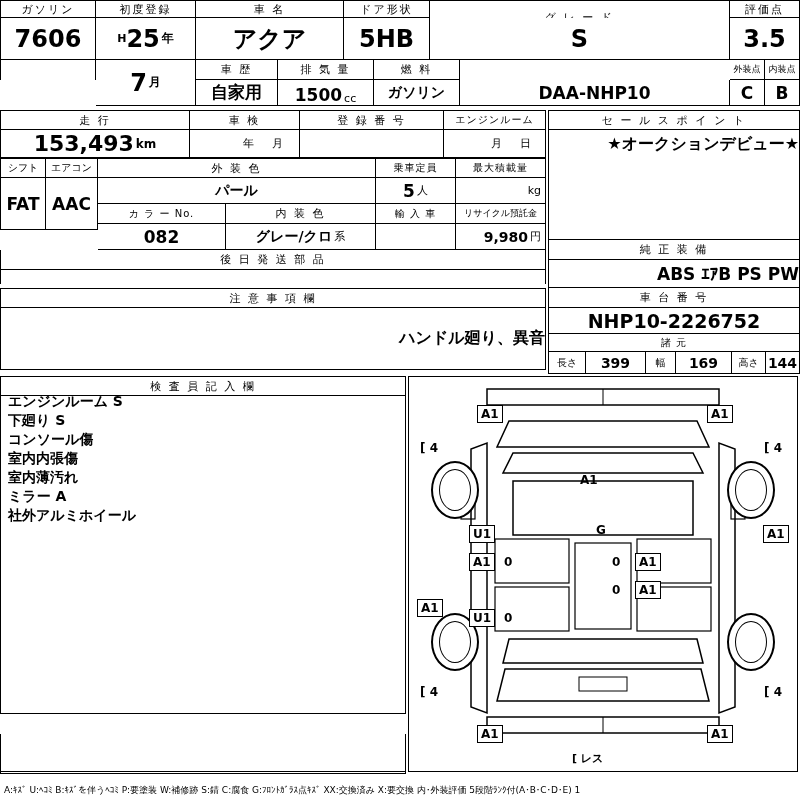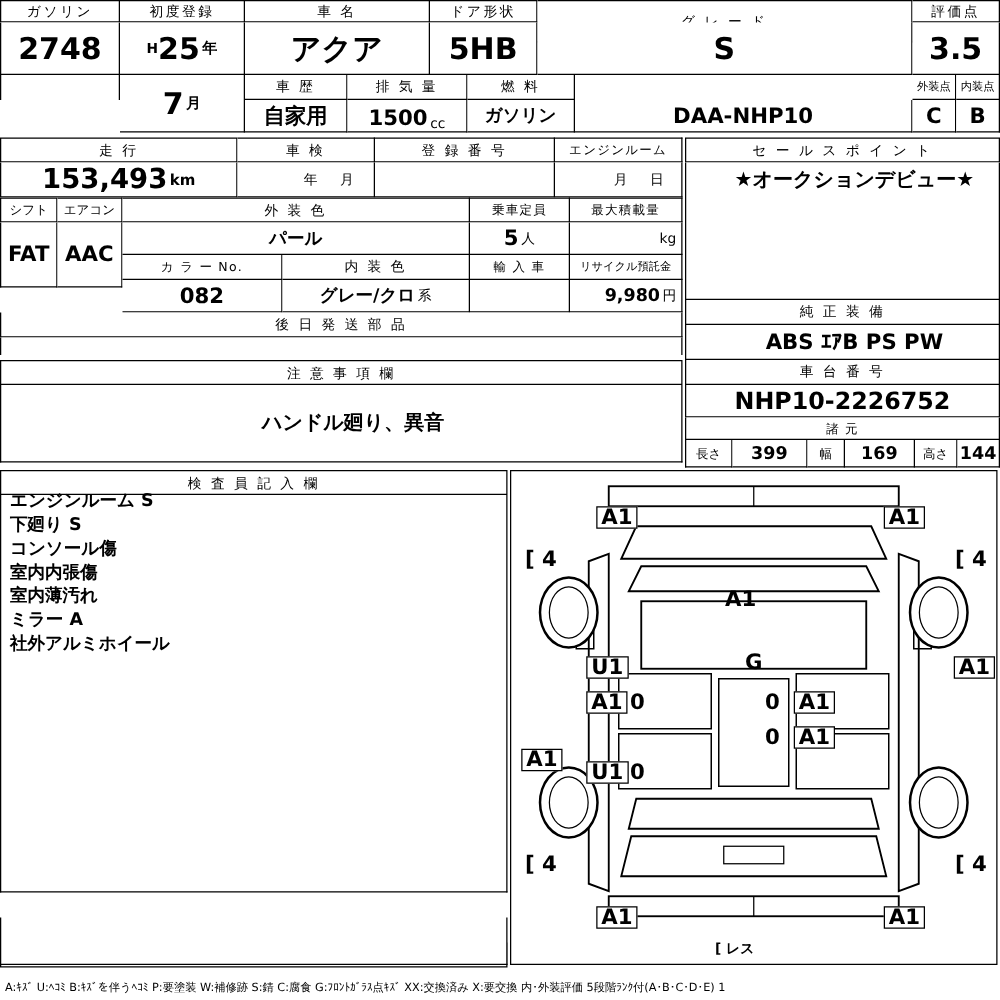--- a/index.html
+++ b/index.html
@@ -54,21 +54,21 @@
     white-space: nowrap;
   }
   .val-sm {
     font-size: 14px;
     font-weight: bold;
     white-space: nowrap;
   }
   .noleft { border-left: none; }
   .notop { border-top: none; }
   .right { justify-content: flex-end; padding-right: 4px; }
-  .left { justify-content: center; padding-left: 19px; }
+  .left { justify-content: flex-end; padding-left: 19px; }
   .unit { font-size: 11px; font-weight: normal; margin-left: 2px; }
   .unit-b { font-size: 12px; font-weight: bold; margin-left: 2px; }
   .sup { font-size: 11px; font-weight: bold; vertical-align: top; }
   .notes-list {
     position: absolute;
     font-size: 14px;
     font-weight: bold;
     line-height: 19px;
     left: 8px;
     top: 392px;
@@ -85,21 +85,21 @@
     left: 408px; top: 376px;
     width: 390px; height: 396px;
     border: 1px solid #000;
     background: #fff;
     overflow: hidden;
   }
   .dmark {
     position: absolute;
     border: 1px solid #000;
     background: #fff;
-    font-size: 17px;
+    font-size: 12px;
     font-weight: bold;
     display: flex;
     align-items: center;
     justify-content: center;
     padding: 0 3px;
     height: 18px;
   }
   .dmark.plain {
     border: none;
     background: transparent;
@@ -135,21 +135,21 @@
     <span class="lbl">ドア形状</span>
   </div>
   <div class="cell noleft" style="left:430px;top:0;width:300px;height:34px;">
     <span class="lbl">グ レ ー ド</span>
   </div>
   <div class="cell noleft" style="left:730px;top:0;width:70px;height:18px;">
     <span class="lbl">評価点</span>
   </div>
 
   <div class="cell notop" style="left:0;top:18px;width:96px;height:42px;">
-    <span class="val-lg">2748</span>
+    <span class="val-lg">7606</span>
   </div>
   <div class="cell notop noleft" style="left:96px;top:18px;width:100px;height:42px;">
     <span class="sup">H</span>
       <span class="val-lg">25</span>
       <span class="unit-b">年</span>
   </div>
   <div class="cell notop noleft" style="left:196px;top:18px;width:148px;height:42px;">
     <span class="val-lg">アクア</span>
   </div>
   <div class="cell notop noleft" style="left:344px;top:18px;width:86px;height:42px;">

